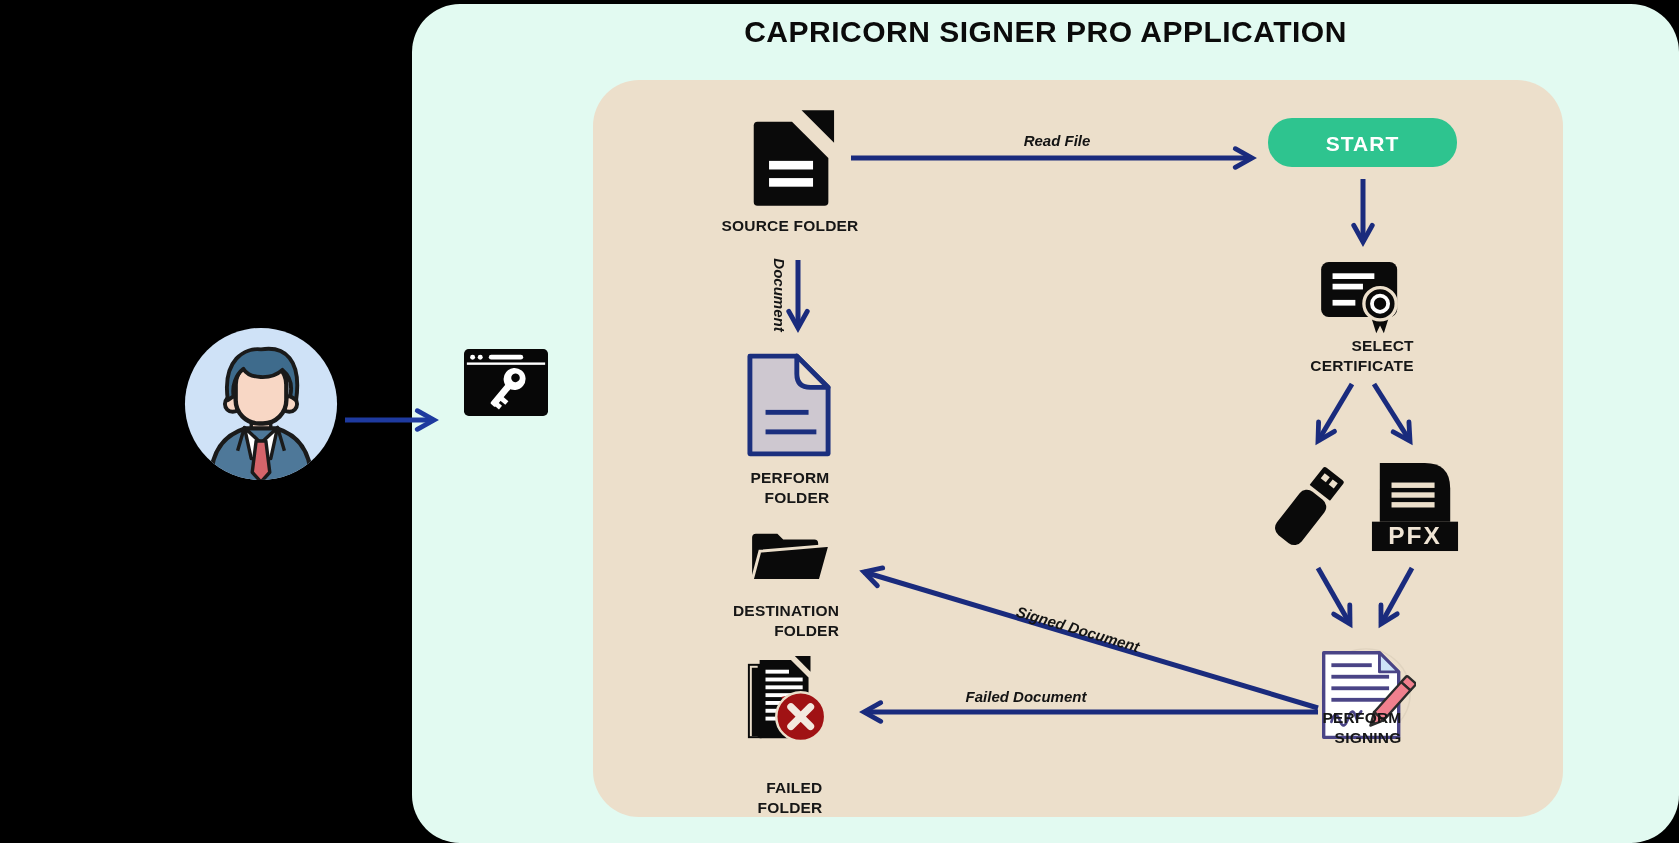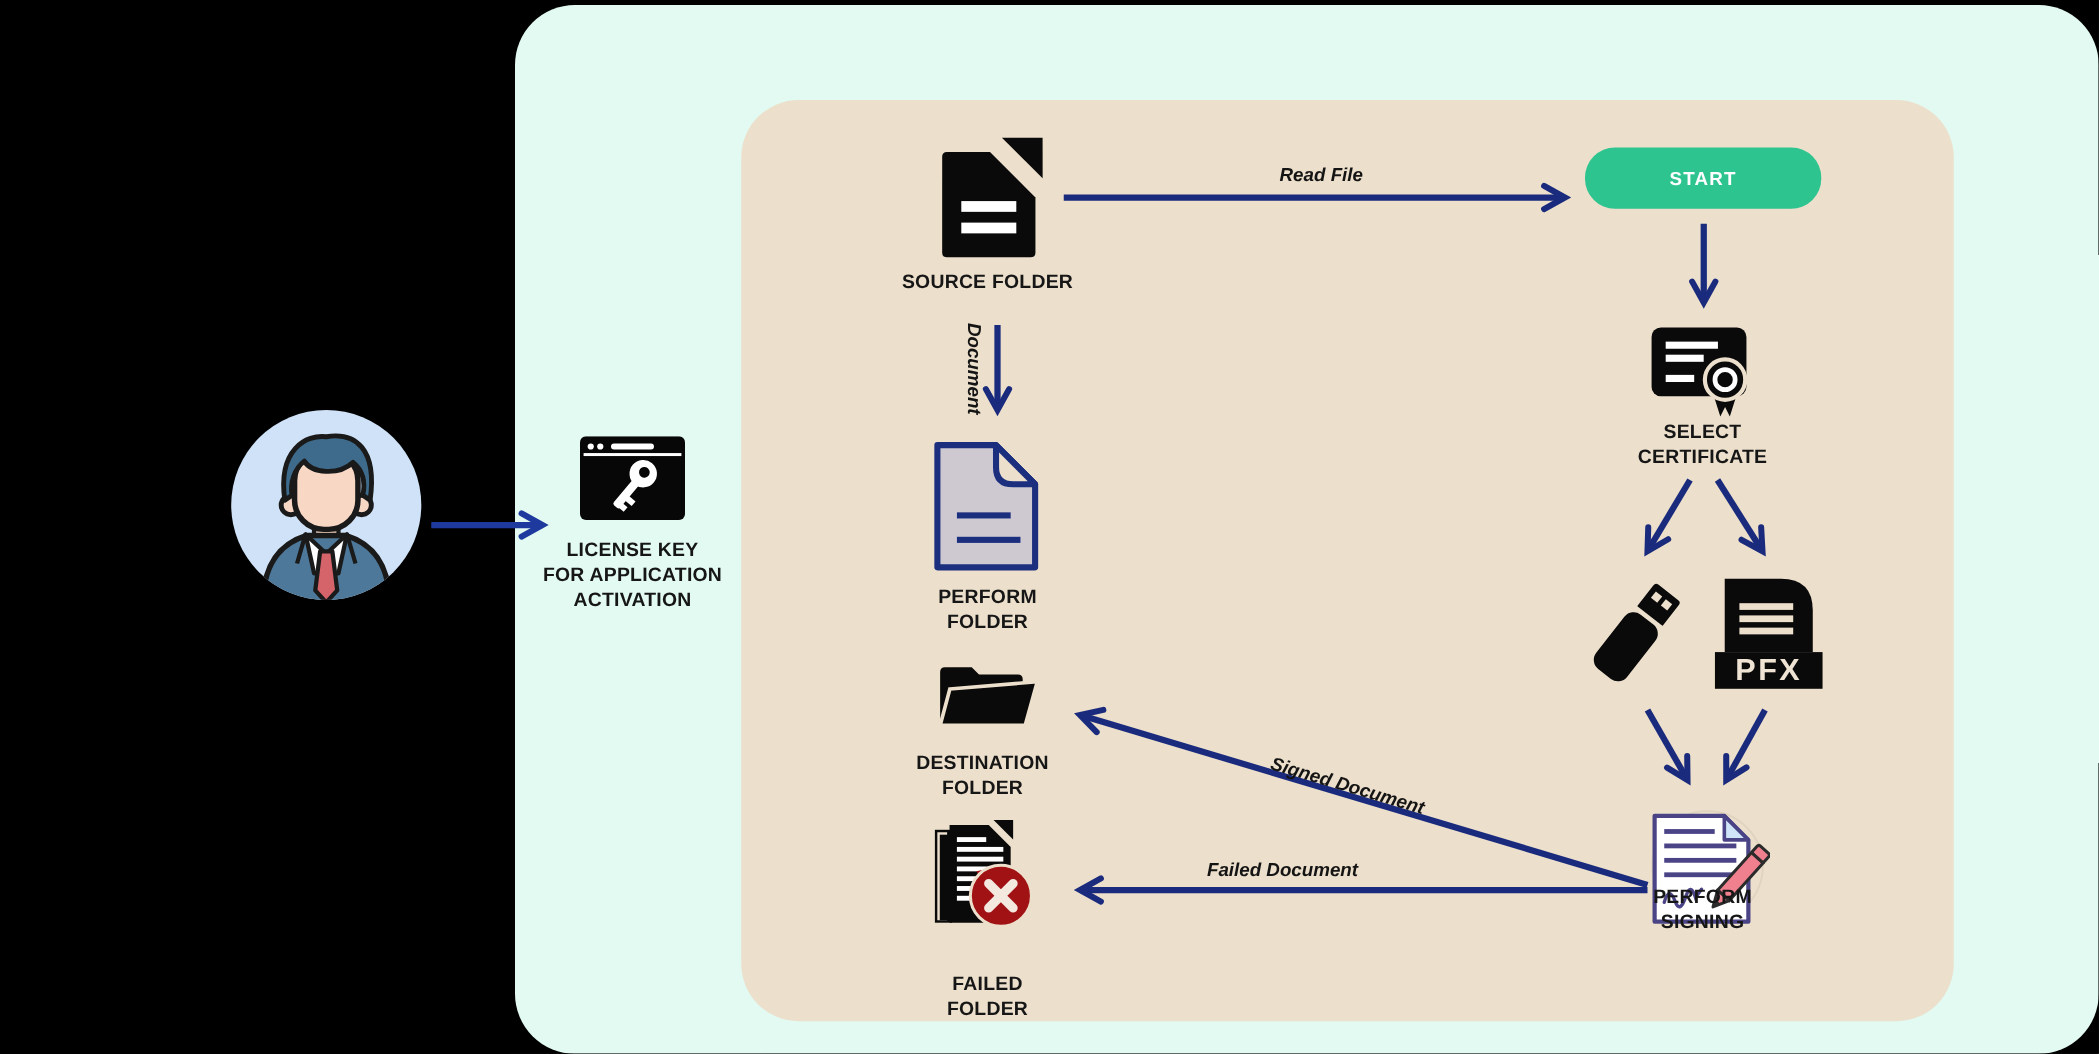--- a/index.html
+++ b/index.html
@@ -3,41 +3,42 @@
 <meta charset="utf-8">
 <style>
   html,body{margin:0;padding:0;background:#000;}
   .canvas{position:relative;width:1679px;height:843px;background:#000;overflow:hidden;
           font-family:"Liberation Sans",sans-serif;}
   .panel{position:absolute;}
   .mint{left:412px;top:4px;width:1267px;height:839px;border-radius:48px;background:#E2FAF1;}
   .tan{left:593px;top:80px;width:970px;height:737px;border-radius:46px;background:#ECDFCB;}
   .title{position:absolute;left:412px;top:15px;width:1267px;text-align:center;
          font-weight:bold;font-size:30px;letter-spacing:.5px;color:#0b0b0b;}
-  .node-label{position:absolute;transform:translateX(-50%);text-align:center;
+  .node-label{position:absolute;transform:translateX(-50%);text-align:right;
         font-weight:bold;font-size:15.5px;line-height:20px;letter-spacing:.2px;
         color:#161616;white-space:pre-line;}
   .edge-label{position:absolute;transform:translate(-50%,-50%) rotate(var(--r,0deg));
         font-style:italic;font-weight:bold;font-size:15px;color:#141414;white-space:nowrap;}
   .icon{position:absolute;}
   .start-btn{position:absolute;left:1268px;top:118px;width:189px;height:49px;
         border-radius:24px;background:#2EC48F;border:none;color:#fff;
-        font-family:"Liberation Sans",sans-serif;font-weight:bold;font-size:15px;
+        font-family:"Liberation Sans",sans-serif;font-weight:bold;font-size:21px;
         letter-spacing:1px;text-align:center;line-height:49px;cursor:pointer;}
   svg{display:block;}
   .edges{position:absolute;left:0;top:0;width:1679px;height:843px;pointer-events:none;}
 </style>
 </head>
 <body>
 
 <div class="canvas">
 
   <div class="panel mint"></div>
   <div class="panel tan"></div>
 
+  <div class="title">CAPRICORN SIGNER PRO APPLICATION</div>
 
   <svg class="icon" style="left:183px;top:326px" width="156" height="156" viewBox="0 0 160 160">
     <defs>
         <clipPath id="avclip">
           <circle cx="80" cy="80" r="78"></circle>
         </clipPath>
       </defs>
     <circle cx="80" cy="80" r="78" fill="#CFE2F7"></circle>
     <g clip-path="url(#avclip)">
       <circle cx="51" cy="80" r="8" fill="#F8D7C5" stroke="#1a1a1a" stroke-width="4"></circle>
@@ -59,23 +60,20 @@
     <rect x="26" y="6" width="36" height="5" rx="2.5" fill="#fff"></rect>
     <rect x="3" y="14" width="82" height="2.5" fill="#fff"></rect>
     <g transform="rotate(40 44 42)">
       <circle cx="44" cy="28" r="11.5" fill="#fff"></circle>
       <circle cx="44" cy="26.5" r="4.5" fill="#070707"></circle>
       <rect x="40.5" y="37" width="7" height="27" rx="2" fill="#fff"></rect>
       <rect x="46" y="50" width="8" height="5" fill="#fff"></rect>
       <rect x="46" y="58" width="6" height="5" fill="#fff"></rect>
     </g>
   </svg>
-  <div class="node-label" style="left:506px;top:431px">LICENSE KEY
-FOR APPLICATION
-ACTIVATION</div>
 
   <svg class="icon" style="left:748px;top:108px" width="88" height="100" viewBox="0 0 92 104">
     <polygon points="56,2 90,36 90,2" fill="#0a0a0a"></polygon>
     <path d="M6,18 Q6,14 10,14 H46 L84,52 V98 Q84,102 80,102 H10 Q6,102 6,98 Z" fill="#0a0a0a"></path>
     <rect x="22" y="55" width="46" height="9" fill="#fff"></rect>
     <rect x="22" y="73" width="46" height="9" fill="#fff"></rect>
   </svg>
   <div class="node-label" style="left:790px;top:216px">SOURCE FOLDER</div>
 
   <button class="start-btn">START</button>

